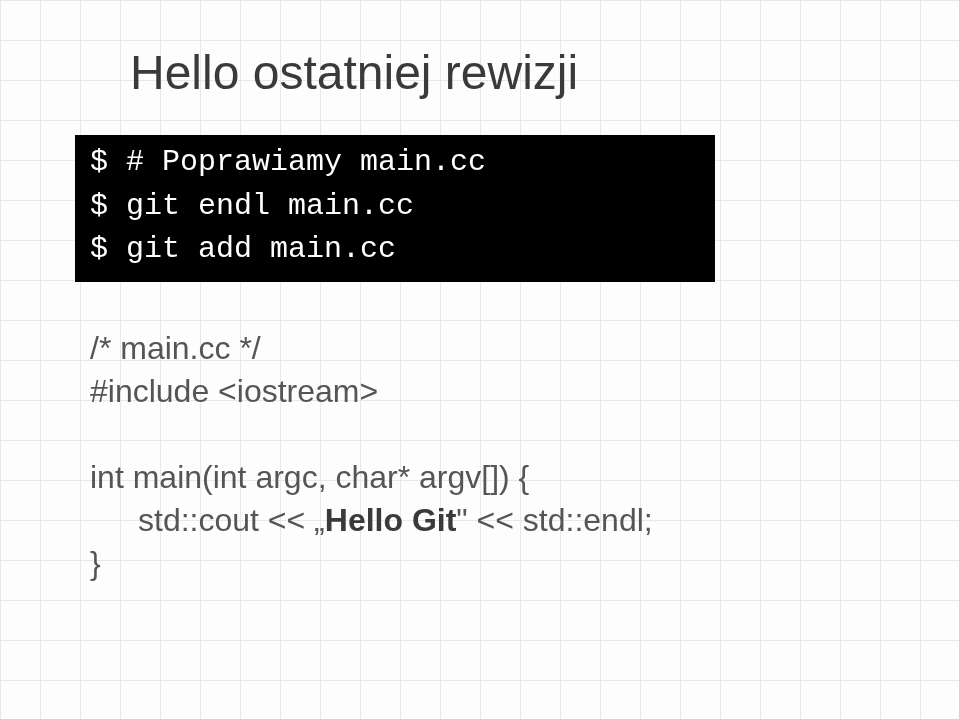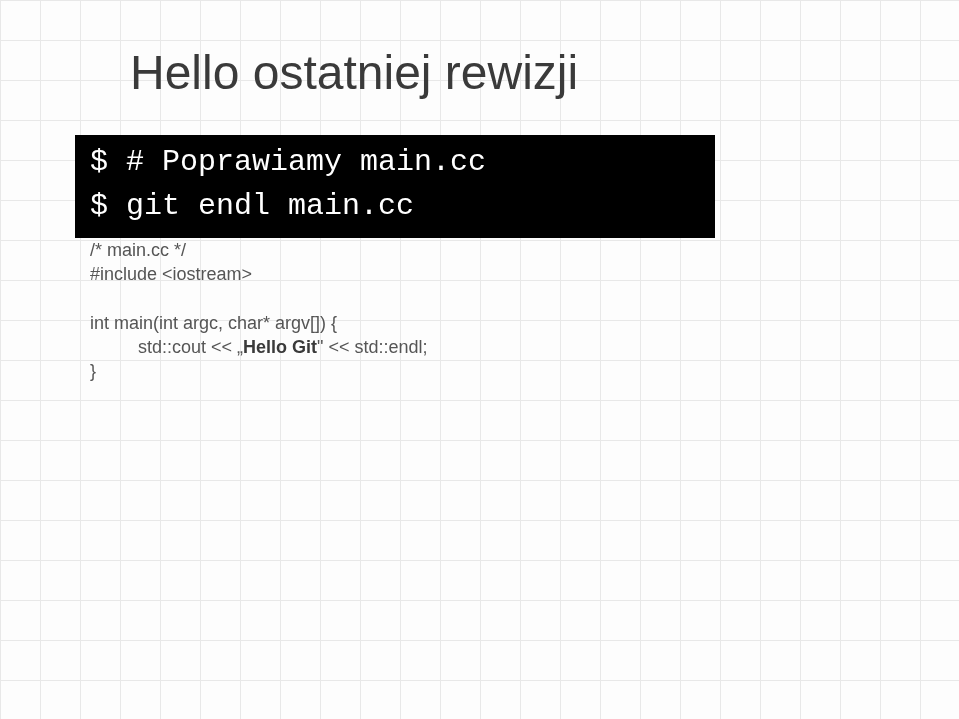--- a/index.html
+++ b/index.html
@@ -26,28 +26,29 @@
       margin-bottom: 35px;
       margin-left: 55px;
     }
     .terminal {
       background-color: #000000;
       color: #ffffff;
       font-family: "Courier New", Courier, monospace;
       font-size: 30px;
       line-height: 1.45;
       padding: 6px 15px 10px 15px;
+      margin-bottom: 45px;
       width: 640px;
     }
     .terminal-line {
       white-space: pre;
     }
     .code-block {
       font-family: Arial, Helvetica, sans-serif;
-      font-size: 18px;
+      font-size: 32px;
       color: #555555;
       line-height: 1.35;
       margin-left: 15px;
     }
     .code-line {
       white-space: pre;
     }
     .bold {
       font-weight: bold;
       color: #3a3a3a;
@@ -58,20 +59,21 @@
     }
   </style>
 </head>
 <body>
 
 <h1 class="title">Hello ostatniej rewizji</h1>
 
 <div class="terminal">
   <div class="terminal-line">$ # Poprawiamy main.cc</div>
   <div class="terminal-line">$ git endl main.cc</div>
+  <div class="terminal-line">$ git add main.cc</div>
 </div>
 
 <div class="code-block">
   <div class="code-line">/* main.cc */</div>
   <div class="code-line">#include &lt;iostream&gt;</div>
   <div class="code-line">&nbsp;</div>
   <div class="code-line">int main(int argc, char* argv[]) {</div>
   <div class="code-line indent"><span>std::cout &lt;&lt; „</span><span class="bold">Hello Git</span><span>" &lt;&lt; std::endl;</span></div>
   <div class="code-line">}</div>
 </div>

